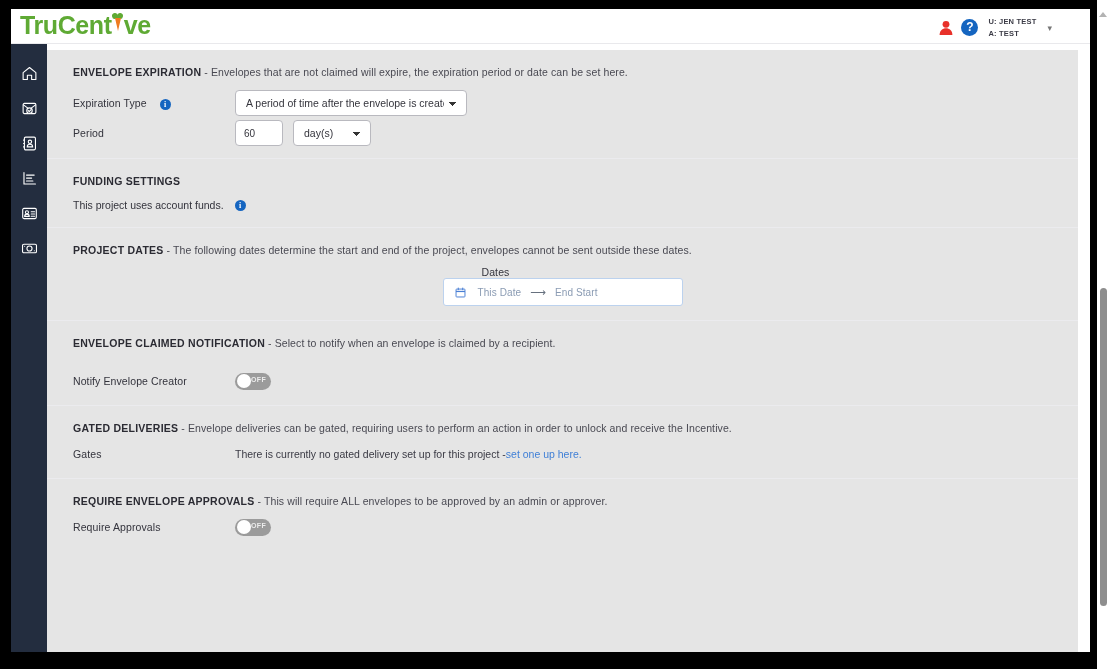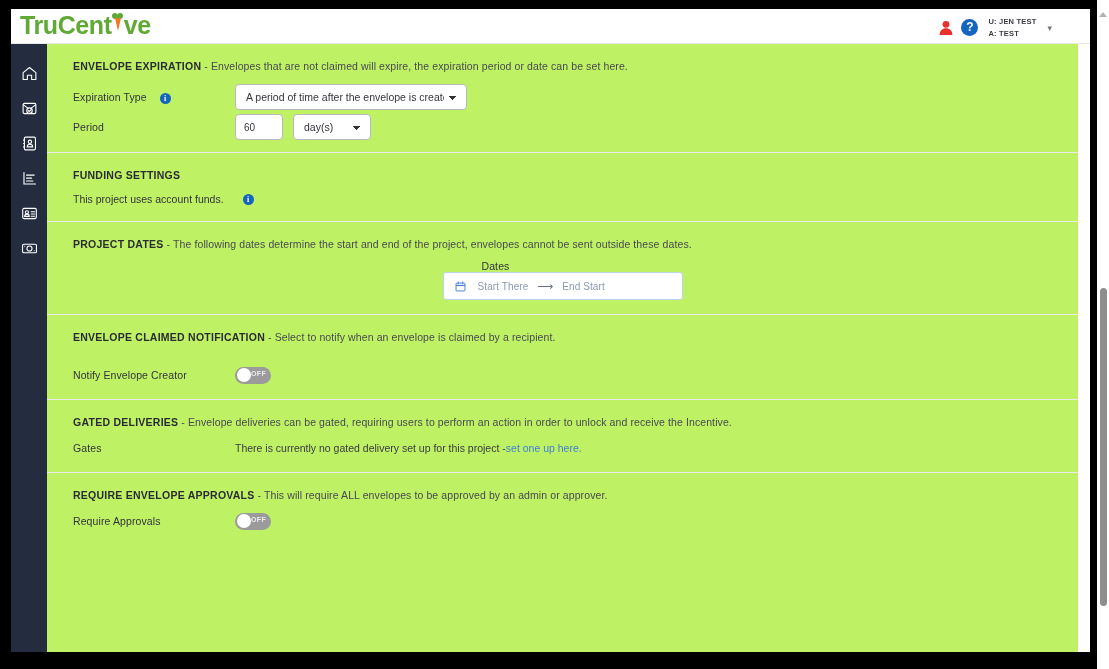--- a/index.html
+++ b/index.html
@@ -88,23 +88,23 @@
   }
   .side-item {
     width: 22px; height: 22px;
     display: flex; align-items: center; justify-content: center;
     cursor: pointer;
   }
   .side-item svg { display: block; }
 
   
   #content {
-    position: absolute; left: 36px; top: 35px;
+    position: absolute; left: 36px; top: 41px;
     width: 1031px; height: 608px;
-    background: #bef264;
+    background: #e5e5e5;
     overflow: hidden;
   }
   .section {
     position: relative;
     padding: 0 26px;
     border-bottom: 1px solid #ebebee;
   }
   .section:last-child { border-bottom: none; }
 
   .sec-title {
@@ -201,21 +201,21 @@
   .toggle .tg-label {
     position: absolute; right: 5px; top: 3px;
     font-size: 7px; font-weight: bold; color: #ececec;
     letter-spacing: 0.3px;
   }
 
   .gates-text { font-size: 10.5px; color: #3a3a44; }
   .gates-text a { color: #3f7fd6; text-decoration: none; cursor: pointer; }
 
   .funding-line {
-    display: flex; align-items: center; gap: 19px;
+    display: flex; align-items: center; gap: 11px;
     padding: 12px 0 16px 0;
   }
   .funding-line .txt { font-size: 10.5px; color: #33333c; }
 
   
   #scrollbar {
     position: absolute; right: 0; top: 0;
     width: 12px; height: 669px;
     background: #ffffff;
   }
@@ -365,21 +365,21 @@
         <div class="row-label">Dates</div>
         <div class="field-area">
           <div id="date-range">
             <span>
               <svg id="calendar-icon" width="11" height="11" viewBox="0 0 16 16" fill="none" stroke="#4a7fd4" stroke-width="1.4">
                 <rect x="1.5" y="3" width="13" height="11.5" rx="1"></rect>
                 <path d="M1.5 6.5 H14.5" stroke-width="1.8"></path>
                 <path d="M4.8 1.5 V4 M11.2 1.5 V4" stroke-linecap="round"></path>
               </svg>
             </span>
-            <span class="date-ph">Start There</span>
+            <span class="date-ph">This Date</span>
             <span id="date-arrow">⟶</span>
             <span class="date-ph">End Start</span>
           </div>
         </div>
       </div>
     </div>
 
     <div class="section">
       <div class="sec-title">
         <b>ENVELOPE CLAIMED NOTIFICATION</b><span class="desc"> - </span><span class="desc">Select to notify when an envelope is claimed by a recipient.</span>

